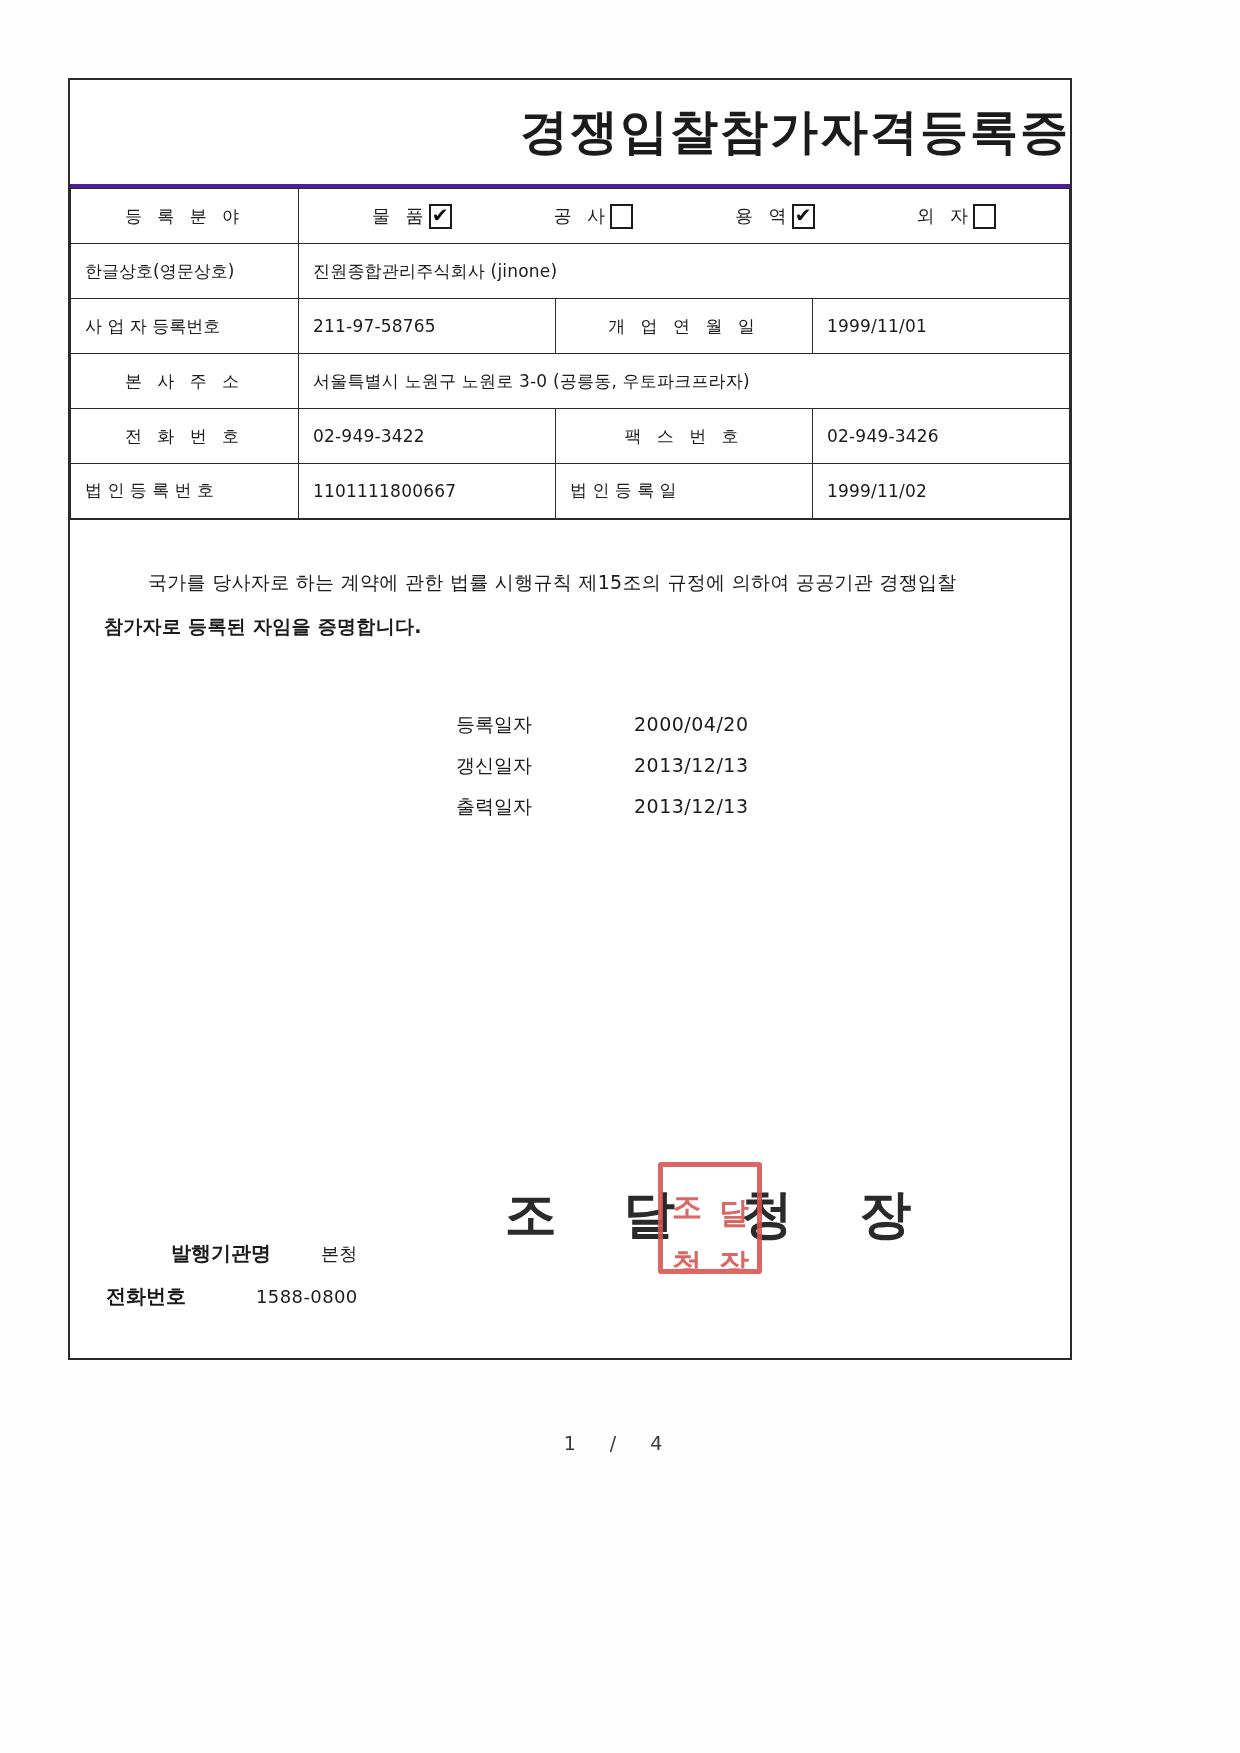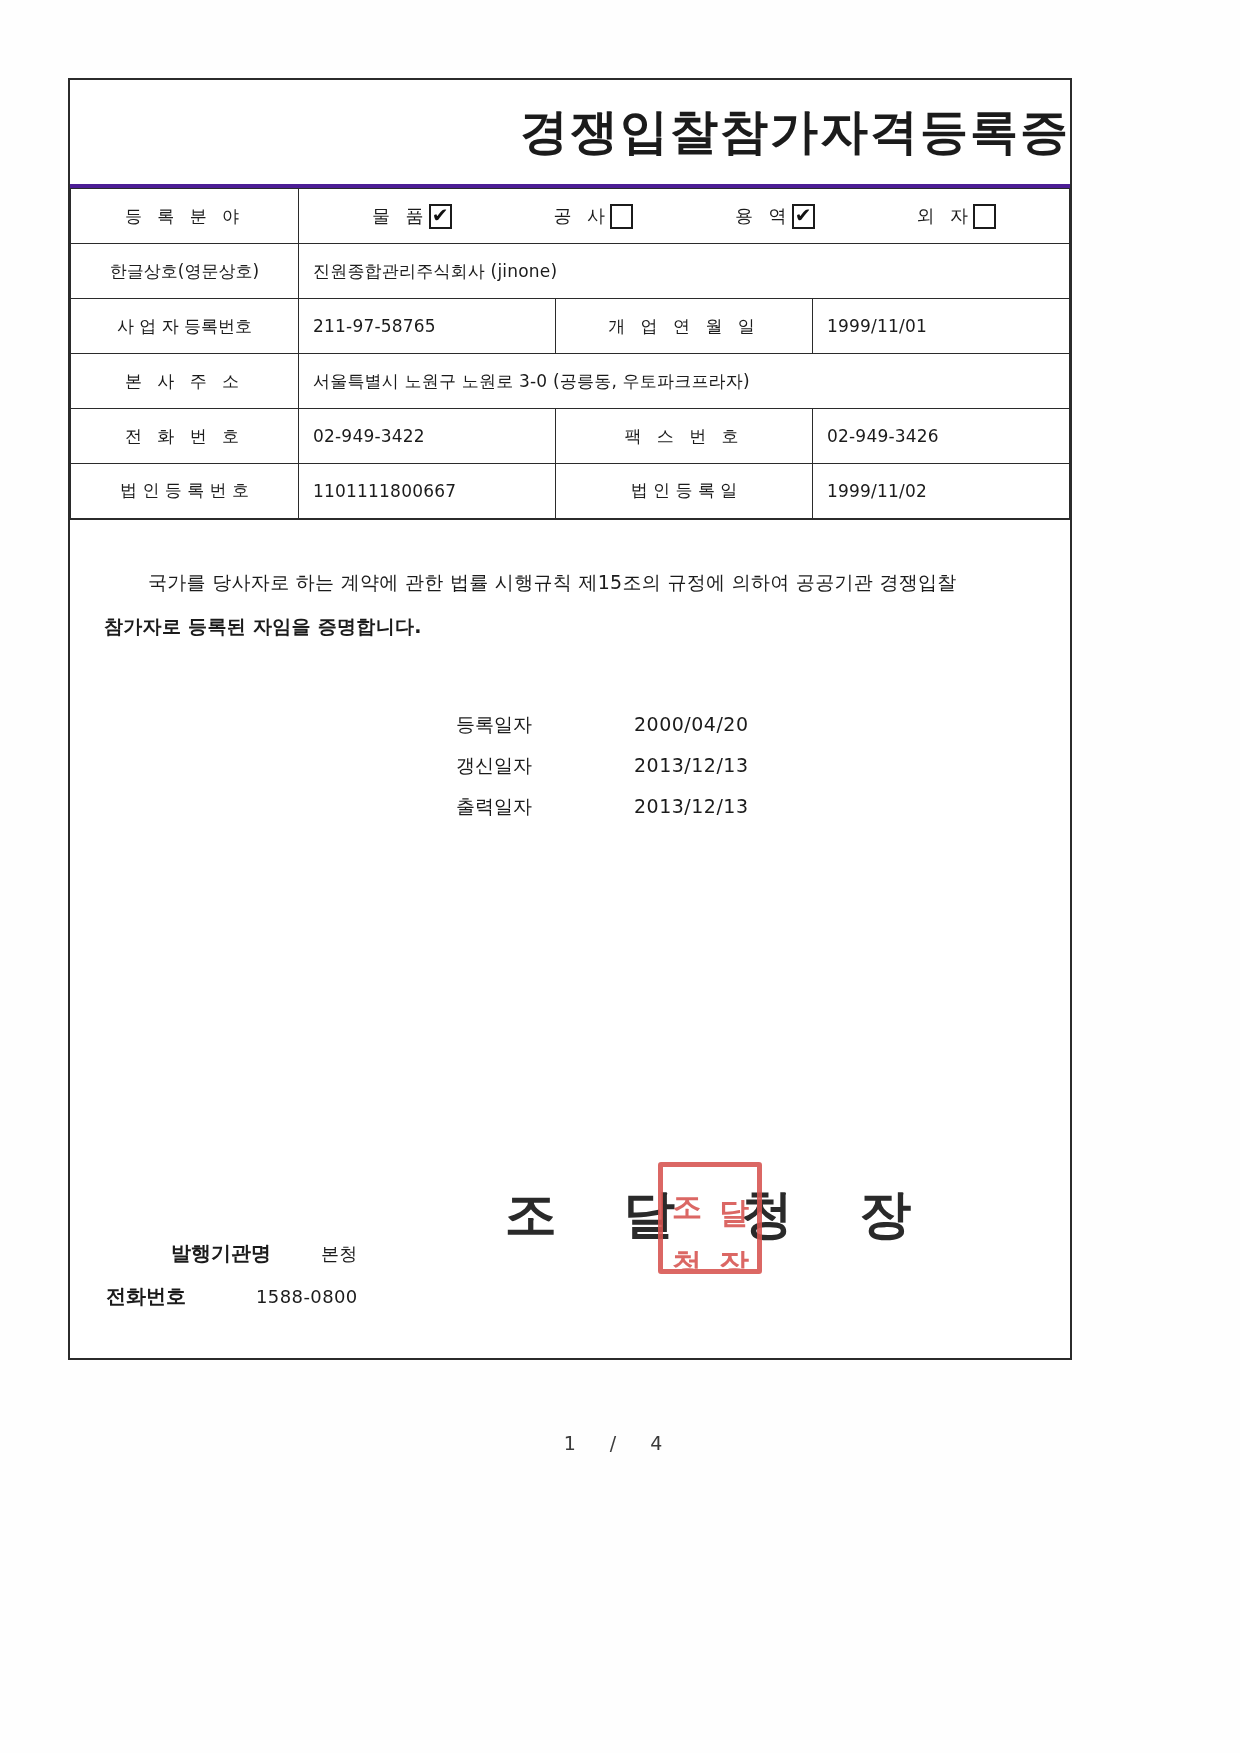--- a/index.html
+++ b/index.html
@@ -62,21 +62,21 @@
   }
   .info-table tr:last-child td {
     border-bottom: 2px solid #2b2b2b;
   }
   .lbl {
     text-align: center;
     letter-spacing: 5px;
     white-space: nowrap;
   }
   .lbl-tight {
-    text-align: center;
+    text-align: left;
     letter-spacing: 0px;
     white-space: nowrap;
   }
   .val {
     text-align: left;
     letter-spacing: 0.2px;
     margin-left: 37px;
   }
   .w-label { width: 228px; }
   .w-mid   { width: 220px; }

